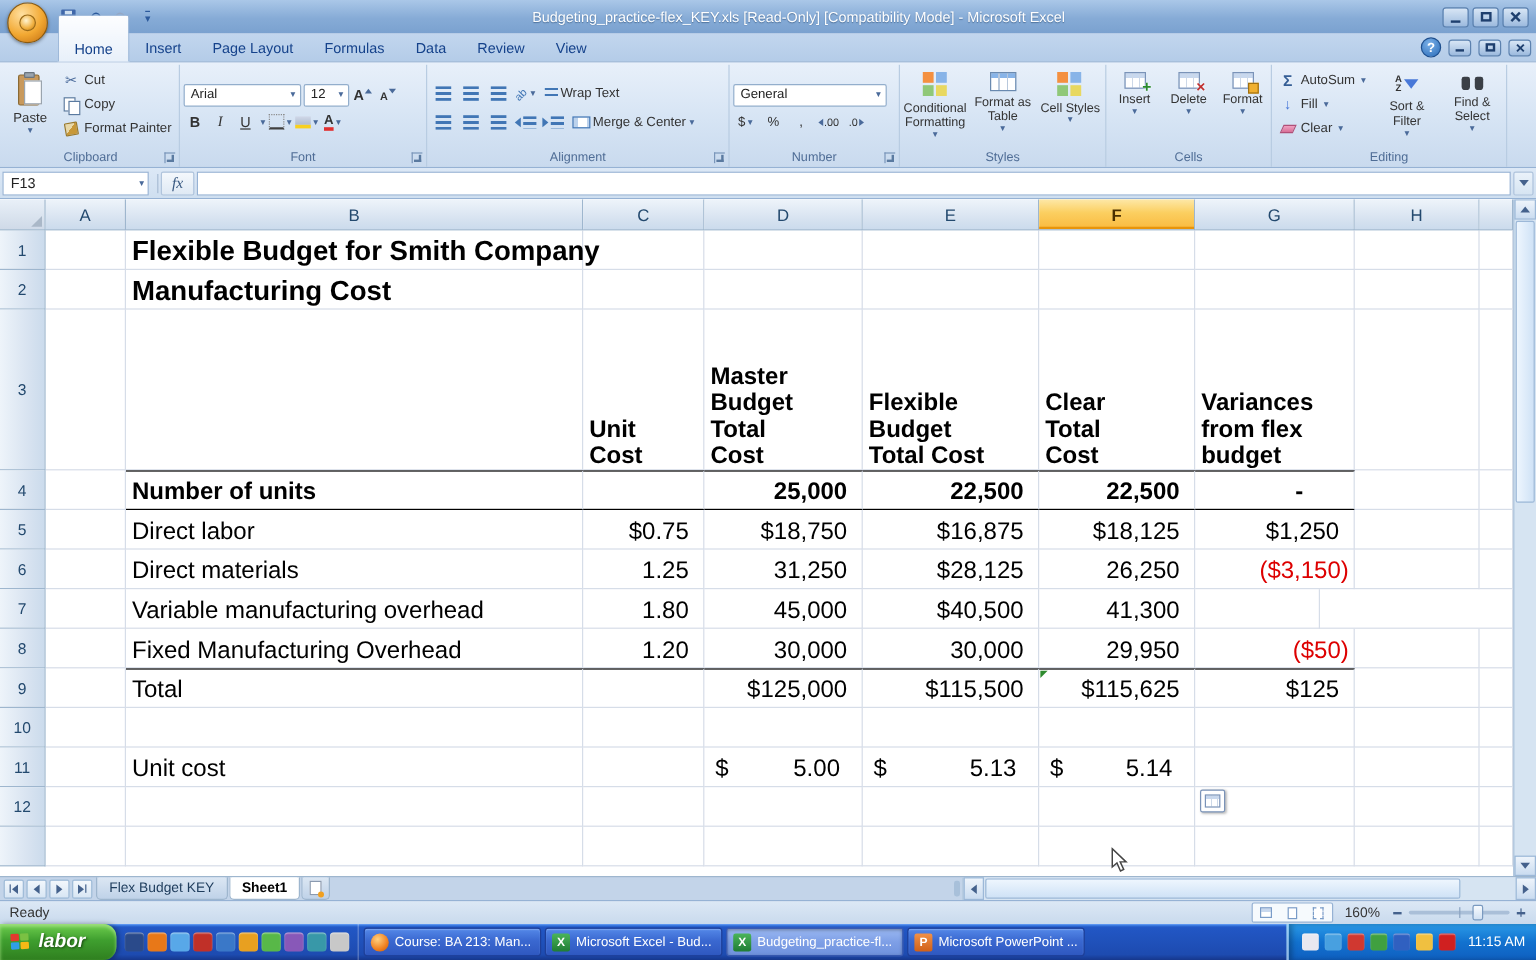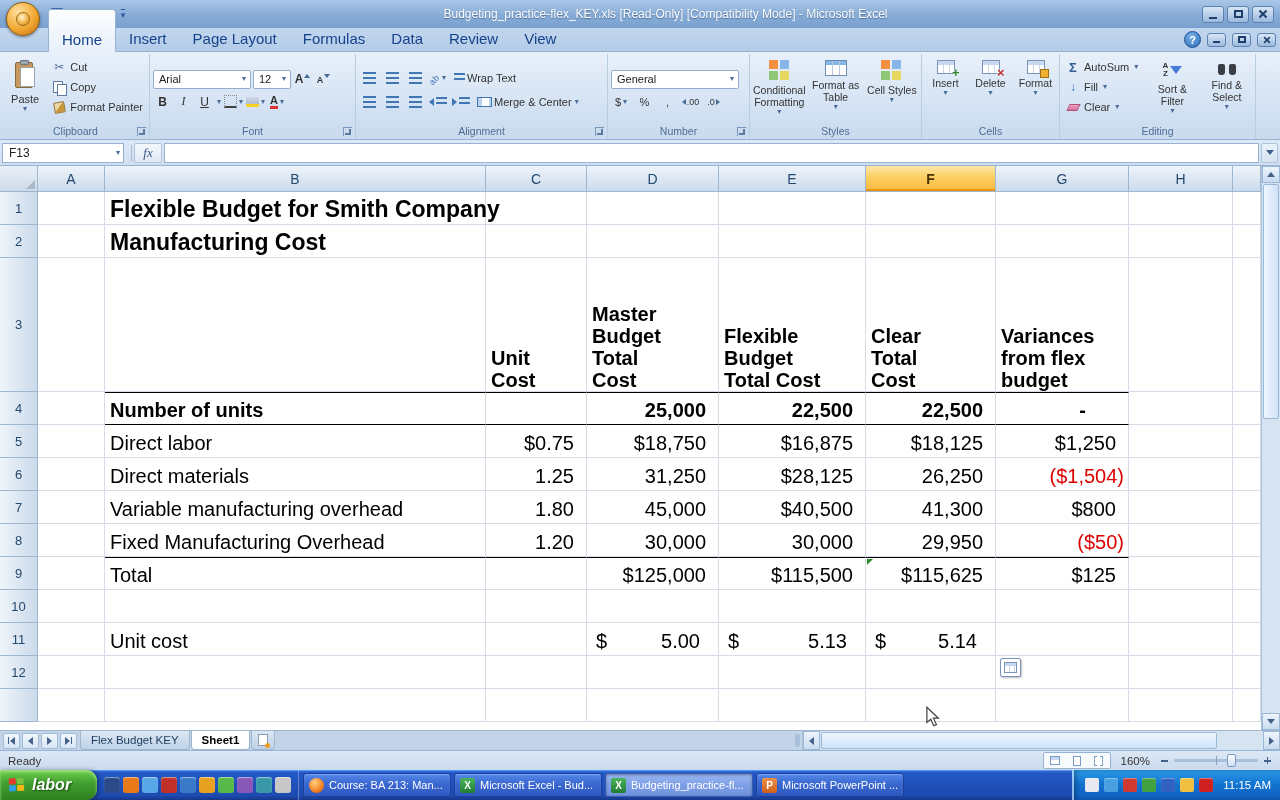--- a/index.html
+++ b/index.html
@@ -22,21 +22,21 @@
 .wctrls{display:flex;margin-right:6px}
 .wctrl{width:22px;height:17px;border:1px solid #5d82af;border-radius:3px;background:linear-gradient(#d8e6f5,#9cbade);display:flex;align-items:center;justify-content:center;margin-left:3px}
 .g-min{width:8px;height:2px;background:#1e3f6e;margin-top:7px}
 .g-max{width:9px;height:8px;border:2px solid #1e3f6e}
 .g-close{position:relative;width:10px;height:10px}
 .g-close::before,.g-close::after{content:"";position:absolute;left:4px;top:0;width:2px;height:10px;background:#1e3f6e}
 .g-close::before{transform:rotate(45deg)}.g-close::after{transform:rotate(-45deg)}
 
 
 .tabrow{height:24px;background:linear-gradient(#c2d6ee,#b4cce8);display:flex;align-items:flex-end;padding-left:48px;position:relative;flex:none;border-bottom:1px solid #96b2d4}
-.rtab{padding:21px 13px 3px;font-size:15px;color:#15428b;white-space:nowrap}
+.rtab{padding:21px 13px 3px;font-size:12px;color:#15428b;white-space:nowrap}
 .rtab.active{background:linear-gradient(#fdfeff,#e8f0fa);border:1px solid #96b2d4;border-bottom:1px solid #e8f0fa;border-radius:3px 3px 0 0;margin-bottom:-1px;z-index:2}
 .tabrow-right{position:absolute;right:4px;top:3px;display:flex;align-items:center;gap:3px}
 .helpbtn{width:17px;height:17px;border-radius:50%;background:radial-gradient(circle at 40% 30%,#7ab0e8,#2b6cb8);border:1px solid #1e4f8e;color:#fff;font-weight:bold;font-size:11px;display:flex;align-items:center;justify-content:center}
 .wctrl.sm{width:19px;height:14px}
 .wctrl.sm .g-min{margin-top:5px;width:7px}
 .wctrl.sm .g-max{width:8px;height:7px}
 .wctrl.sm .g-close{transform:scale(.8)}
 
 
 .ribbon{height:88px;background:linear-gradient(#e8f0fa,#d6e4f4 55%,#c9daee);border-bottom:1px solid #96b2d4;display:flex;padding:2px 0 0 2px;flex:none}
@@ -610,33 +610,32 @@
           <div class="g-cell" style="flex: 1 1 0%;"></div>
         </div>
         <div class="g-row" style="height: 33px;">
           <div class="g-rowhead">6</div>
           <div class="g-cell" style="width: 67px;"></div>
           <div class="g-cell" style="width: 381px;">Direct materials</div>
           <div class="g-cell right" style="width: 101px;">1.25</div>
           <div class="g-cell right" style="width: 132px;">31,250</div>
           <div class="g-cell right" style="width: 147px;">$28,125</div>
           <div class="g-cell right" style="width: 130px;">26,250</div>
-          <div class="g-cell right" style="width: 133px; color: rgb(221, 0, 0); padding-right: 4px;">($1,504)</div>
+          <div class="g-cell right" style="width: 133px; color: rgb(221, 0, 0); padding-right: 4px;">($3,150)</div>
           <div class="g-cell" style="width: 104px;"></div>
           <div class="g-cell" style="flex: 1 1 0%;"></div>
         </div>
         <div class="g-row" style="height: 33px;">
           <div class="g-rowhead">7</div>
           <div class="g-cell" style="width: 67px;"></div>
           <div class="g-cell" style="width: 381px;">Variable manufacturing overhead</div>
           <div class="g-cell right" style="width: 101px;">1.80</div>
           <div class="g-cell right" style="width: 132px;">45,000</div>
           <div class="g-cell right" style="width: 147px;">$40,500</div>
           <div class="g-cell right" style="width: 130px;">41,300</div>
-          <div class="g-cell right" style="width: 133px;">$800</div>
           <div class="g-cell" style="width: 104px;"></div>
           <div class="g-cell" style="flex: 1 1 0%;"></div>
         </div>
         <div class="g-row" style="height: 33px;">
           <div class="g-rowhead">8</div>
           <div class="g-cell" style="width: 67px;"></div>
           <div class="g-cell" style="width: 381px;">Fixed Manufacturing Overhead</div>
           <div class="g-cell right" style="width: 101px;">1.20</div>
           <div class="g-cell right" style="width: 132px;">30,000</div>
           <div class="g-cell right" style="width: 147px;">30,000</div>

